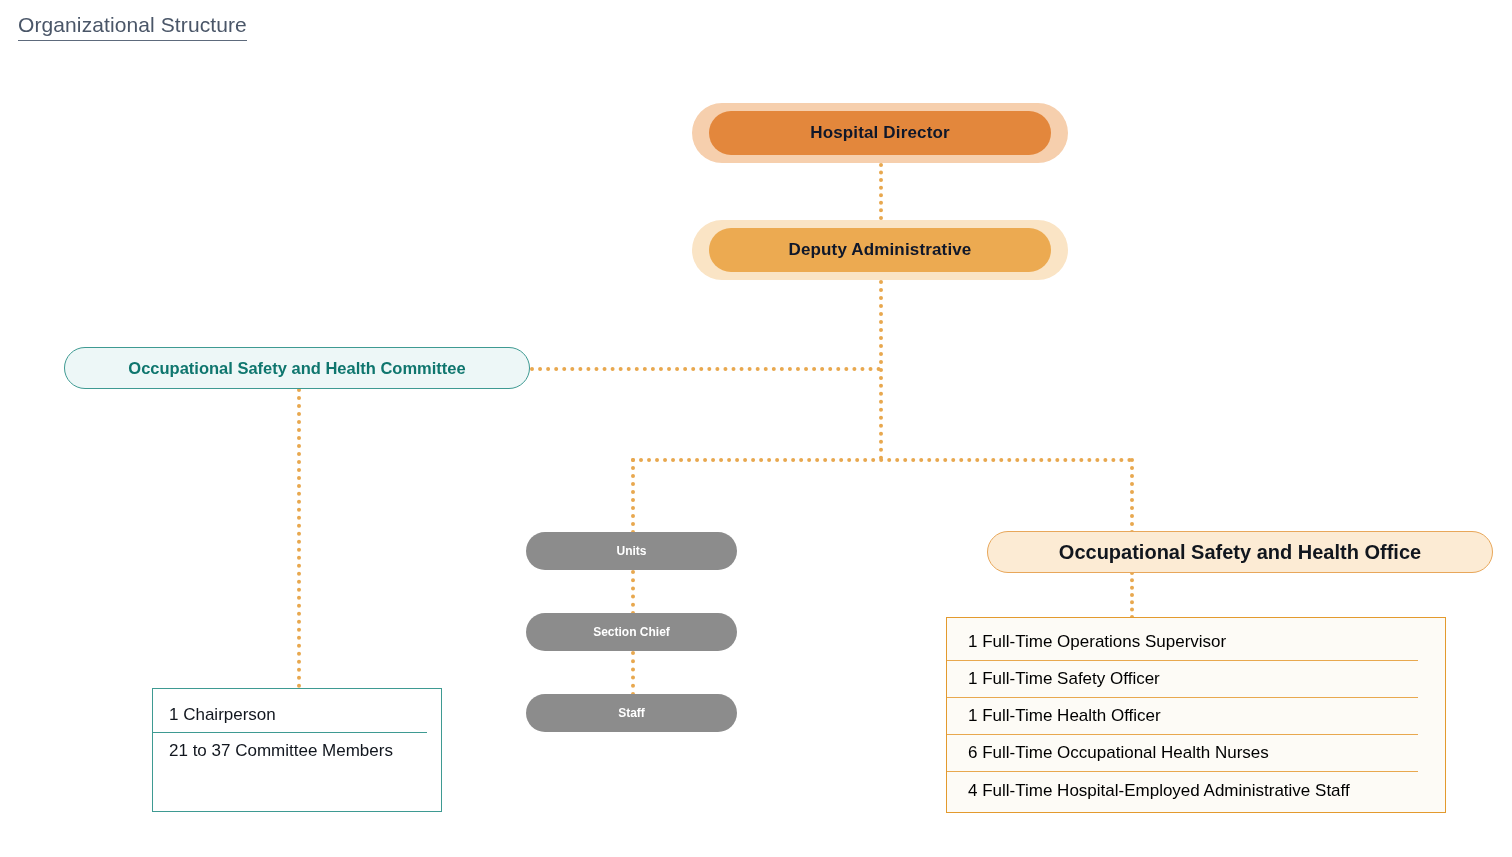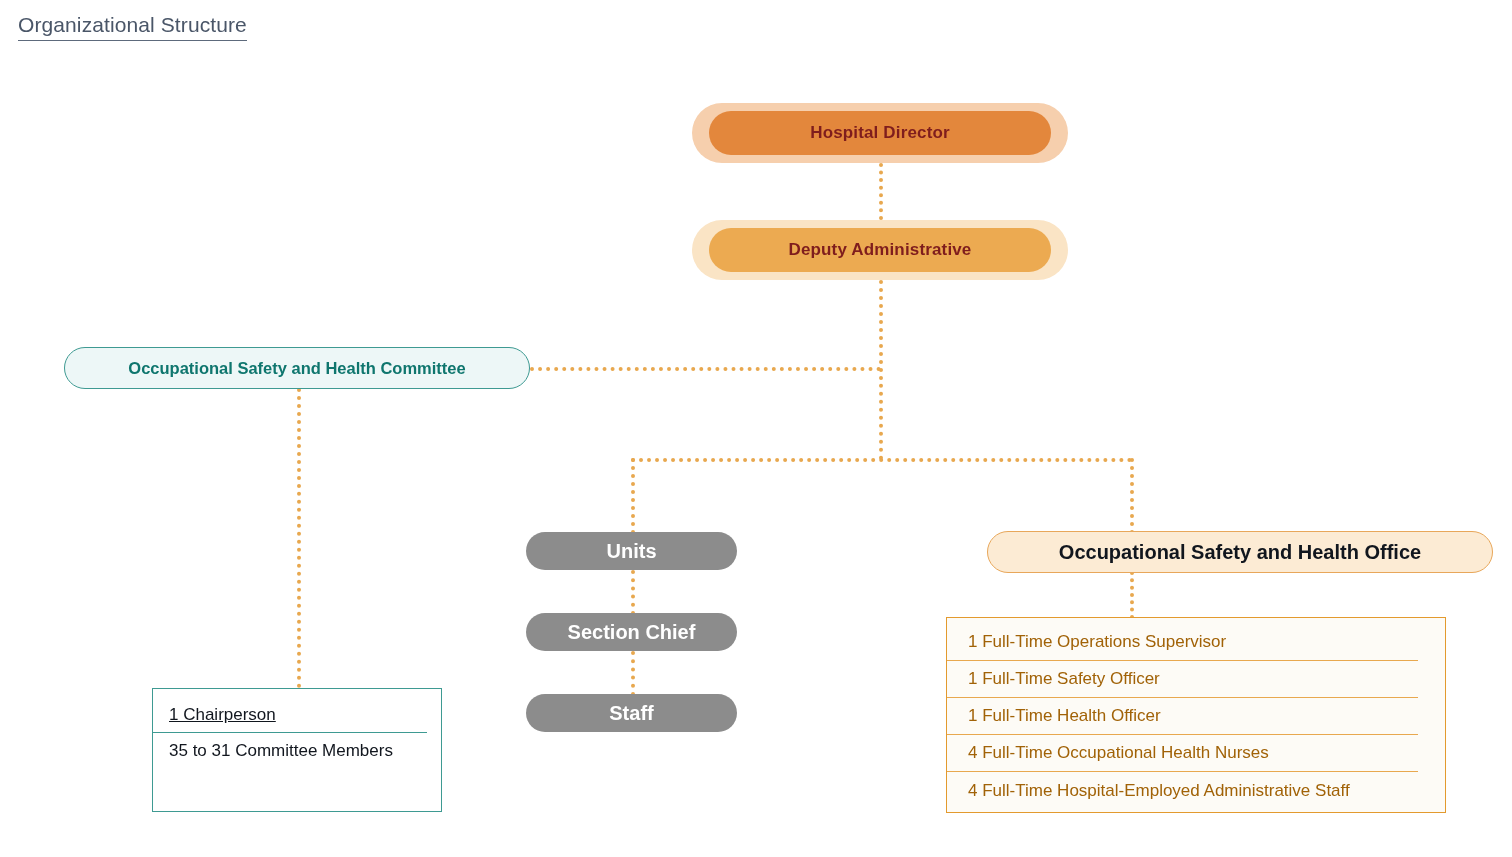--- a/index.html
+++ b/index.html
@@ -59,21 +59,21 @@
     justify-content: center;
     z-index: 3;
   }
   .pill-inner {
     border-radius: 999px;
     width: 342px;
     height: 44px;
     display: flex;
     align-items: center;
     justify-content: center;
-    color: #7f1d1d;
+    color: #0f172a;
     font-weight: bold;
     font-size: 17px;
     letter-spacing: .15px;
     white-space: nowrap;
   }
   #box-director {
     left: 692px; top: 103px;
     width: 376px; height: 60px;
     background: #F6CFAD;
   }
@@ -128,21 +128,21 @@
     left: 526px;
     width: 211px;
     height: 38px;
     background: #8C8C8C;
     border-radius: 999px;
     display: flex;
     align-items: center;
     justify-content: center;
     color: #ffffff;
     font-weight: bold;
-    font-size: 20px;
+    font-size: 12px;
     z-index: 3;
     white-space: nowrap;
     text-align: right;
   }
   #gray-units { top: 532px; }
   #gray-section-chief { top: 613px; }
   #gray-staff { top: 694px; }
 
   
   .list-box {
@@ -162,36 +162,35 @@
     display: flex;
     align-items: center;
     font-size: 17px;
     color: #11161e;
     padding-left: 16px;
     margin-right: 14px;
     box-sizing: border-box;
   }
   #list-committee .row:not(:last-child) {
     border-bottom: 1px solid #3E9A92;
-    text-decoration: underline;
   }
 
   #list-office {
     left: 946px; top: 617px;
     width: 500px; height: 196px;
     border: 1.5px solid #E39A2E;
     background: #FDFBF6;
     padding: 6px 0 6px 0;
   }
   #list-office .row {
     height: 37px;
     display: flex;
     align-items: center;
     font-size: 17px;
-    color: #a16207;
+    color: #000000;
     padding-left: 21px;
     margin-right: 27px;
     box-sizing: border-box;
     white-space: nowrap;
   }
   #list-office .row:not(:last-child) {
     border-bottom: 1px solid #E8A84F;
   }
 </style>
 </head>
@@ -226,30 +225,30 @@
   </div>
 
   <div class="pill-outer" id="box-deputy">
     <div class="pill-inner">Deputy Administrative</div>
   </div>
 
   <div id="box-committee">Occupational Safety and Health Committee</div>
 
   <div class="list-box" id="list-committee">
     <div class="row">1 Chairperson</div>
-    <div class="row">35 to 31 Committee Members</div>
+    <div class="row">21 to 37 Committee Members</div>
   </div>
 
   <div class="gray-pill" id="gray-units">Units</div>
   <div class="gray-pill" id="gray-section-chief">Section Chief</div>
   <div class="gray-pill" id="gray-staff">Staff</div>
 
   <div id="box-office">Occupational Safety and Health Office</div>
 
   <div class="list-box" id="list-office">
     <div class="row">1 Full-Time Operations Supervisor</div>
     <div class="row">1 Full-Time Safety Officer</div>
     <div class="row">1 Full-Time Health Officer</div>
-    <div class="row">4 Full-Time Occupational Health Nurses</div>
+    <div class="row">6 Full-Time Occupational Health Nurses</div>
     <div class="row">4 Full-Time Hospital-Employed Administrative Staff</div>
   </div>
 
 </div>
 
 </body></html>

